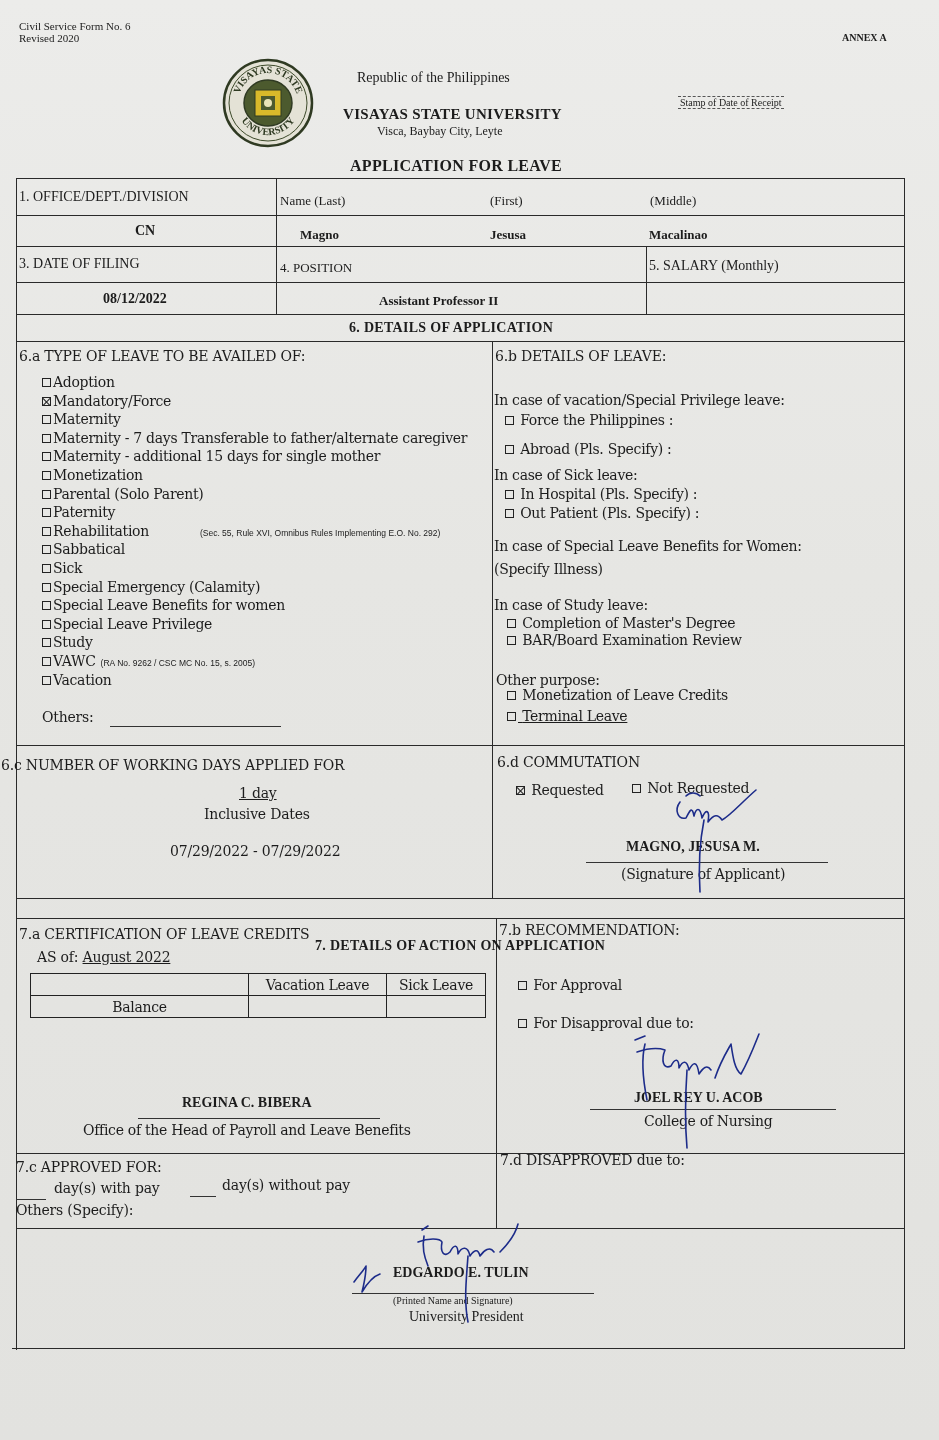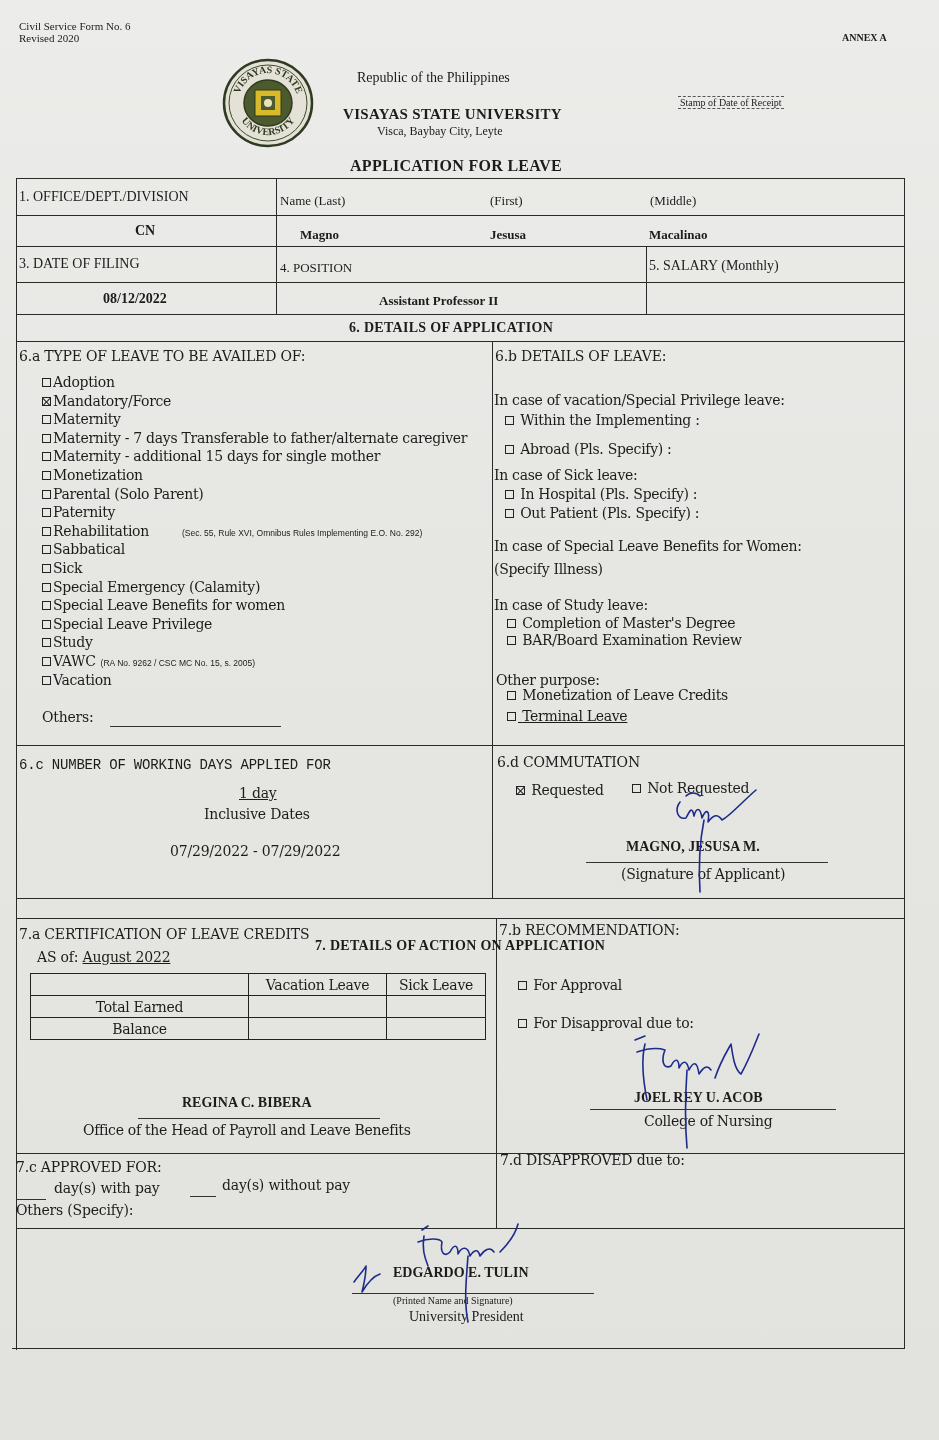--- a/index.html
+++ b/index.html
@@ -129,54 +129,54 @@
 <div class="lbl2" style="left:19px; top:348px;">6.a TYPE OF LEAVE TO BE AVAILED OF:</div>
 <div id="leave-list">
     <div class="leave-item" style="top: 373px;"><span class="cb"></span><span>Adoption</span></div>
     <div class="leave-item" style="top: 391.6px;"><span class="cb checked"></span><span>Mandatory/Force</span></div>
     <div class="leave-item" style="top: 410.2px;"><span class="cb"></span><span>Maternity</span></div>
     <div class="leave-item" style="top: 428.8px;"><span class="cb"></span><span>Maternity - 7 days Transferable to father/alternate caregiver</span></div>
     <div class="leave-item" style="top: 447.4px;"><span class="cb"></span><span>Maternity - additional 15 days for single mother</span></div>
     <div class="leave-item" style="top: 466px;"><span class="cb"></span><span>Monetization</span></div>
     <div class="leave-item" style="top: 484.6px;"><span class="cb"></span><span>Parental (Solo Parent)</span></div>
     <div class="leave-item" style="top: 503.2px;"><span class="cb"></span><span>Paternity</span></div>
-    <div class="leave-item" style="top: 521.8px;"><span class="cb"></span><span>Rehabilitation</span><span class="small-note" style="margin-left: 5px; padding-left: 28px;">(Sec. 55, Rule XVI, Omnibus Rules Implementing E.O. No. 292)</span></div>
+    <div class="leave-item" style="top: 521.8px;"><span class="cb"></span><span>Rehabilitation</span><span class="small-note" style="margin-left: 23px; padding-left: 28px;">(Sec. 55, Rule XVI, Omnibus Rules Implementing E.O. No. 292)</span></div>
     <div class="leave-item" style="top: 540.4px;"><span class="cb"></span><span>Sabbatical</span></div>
     <div class="leave-item" style="top: 559px;"><span class="cb"></span><span>Sick</span></div>
     <div class="leave-item" style="top: 577.6px;"><span class="cb"></span><span>Special Emergency (Calamity)</span></div>
     <div class="leave-item" style="top: 596.2px;"><span class="cb"></span><span>Special Leave Benefits for women</span></div>
     <div class="leave-item" style="top: 614.8px;"><span class="cb"></span><span>Special Leave Privilege</span></div>
     <div class="leave-item" style="top: 633.4px;"><span class="cb"></span><span>Study</span></div>
     <div class="leave-item" style="top: 652px;"><span class="cb"></span><span>VAWC</span><span class="small-note" style="margin-left: 5px;">(RA No. 9262 / CSC MC No. 15, s. 2005)</span></div>
     <div class="leave-item" style="top: 670.6px;"><span class="cb"></span><span>Vacation</span></div>
   </div>
 <div class="lbl2" style="left:42px; top:709px;">Others:</div>
 <div class="sig-line" style="left:110px; top:726px; width:171px;"></div>
 
 <div class="lbl2" style="left:495px; top:348px;">6.b DETAILS OF LEAVE:</div>
 <div class="det-item" style="left:494px; top:392px;">In case of vacation/Special Privilege leave:</div>
-<div class="det-item" style="left:505px; top:412px;"><span class="cb"></span> <span>Within the Implementing :</span></div>
+<div class="det-item" style="left:505px; top:412px;"><span class="cb"></span> <span>Force the Philippines :</span></div>
 <div class="det-item" style="left:505px; top:441px;"><span class="cb"></span> <span>Abroad (Pls. Specify) :</span></div>
 
 <div class="det-item" style="left:494px; top:467px;">In case of Sick leave:</div>
 <div class="det-item" style="left:505px; top:486px;"><span class="cb"></span> <span>In Hospital (Pls. Specify) :</span></div>
 <div class="det-item" style="left:505px; top:505px;"><span class="cb"></span> <span>Out Patient (Pls. Specify) :</span></div>
 
 <div class="det-item" style="left:494px; top:538px;">In case of Special Leave Benefits for Women:</div>
 <div class="det-item" style="left:494px; top:561px;">(Specify Illness)</div>
 
 <div class="det-item" style="left:494px; top:597px;">In case of Study leave:</div>
 <div class="det-item" style="left:507px; top:615px;"><span class="cb"></span> <span>Completion of Master's Degree</span></div>
 <div class="det-item" style="left:507px; top:632px;"><span class="cb"></span> <span>BAR/Board Examination Review</span></div>
 
 <div class="det-item" style="left:496px; top:672px;">Other purpose:</div>
 <div class="det-item" style="left:507px; top:687px;"><span class="cb"></span> <span>Monetization of Leave Credits</span></div>
 <div class="det-item" style="left:507px; top:708px;text-decoration:underline;"><span class="cb"></span> <span>Terminal Leave</span></div>
 
-<div class="lbl2" style="left:19px; top:757px;font-family:Liberation Mono, monospace;">6.c NUMBER OF WORKING DAYS APPLIED FOR</div>
+<div class="lbl2" style="left:1px; top:757px;">6.c NUMBER OF WORKING DAYS APPLIED FOR</div>
 <div class="lbl2" style="left:239px; top:785px; text-decoration:underline;">1 day</div>
 <div class="lbl2" style="left:204px; top:806px;">Inclusive Dates</div>
 <div class="lbl2" style="left:170px; top:843px;">07/29/2022 - 07/29/2022</div>
 
 <div class="lbl2" style="left:497px; top:754px;">6.d COMMUTATION</div>
 <div class="det-item" style="left:516px; top:782px;"><span class="cb checked"></span> <span>Requested</span></div>
 <div class="det-item" style="left:632px; top:780px;"><span class="cb"></span> <span>Not Requested</span></div>
 <div class="val" style="left:626px; top:839px; font-size:14px;">MAGNO, JESUSA M.</div>
 <div class="sig-line" style="left:586px; top:862px; width:242px;"></div>
 <div class="det-item" style="left:621px; top:866px;">(Signature of Applicant)</div>
@@ -193,25 +193,20 @@
   <span>AS of:</span>
   <span style="text-decoration:underline;">August 2022</span>
 </div>
 
 <table class="credits">
   <tbody>
       <tr>
     <td style="width:205px;"></td>
     <td style="width:125px;">Vacation Leave</td>
     <td style="width:86px;">Sick Leave</td>
-  </tr>
-  <tr>
-    <td>Total Earned</td>
-    <td></td>
-    <td></td>
   </tr>
   <tr>
     <td>Balance</td>
     <td></td>
     <td></td>
   </tr>
 </tbody>
   </table>
 
 <div class="val" style="left:182px; top:1095px; font-size:14px;">REGINA C. BIBERA</div>

